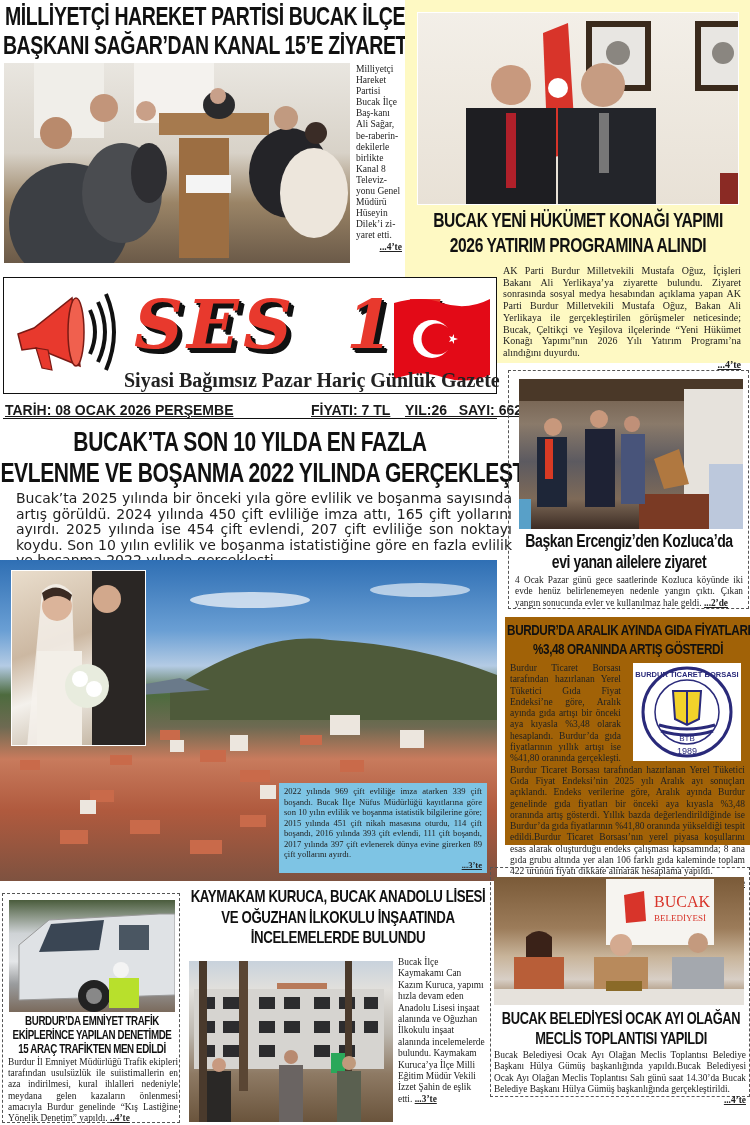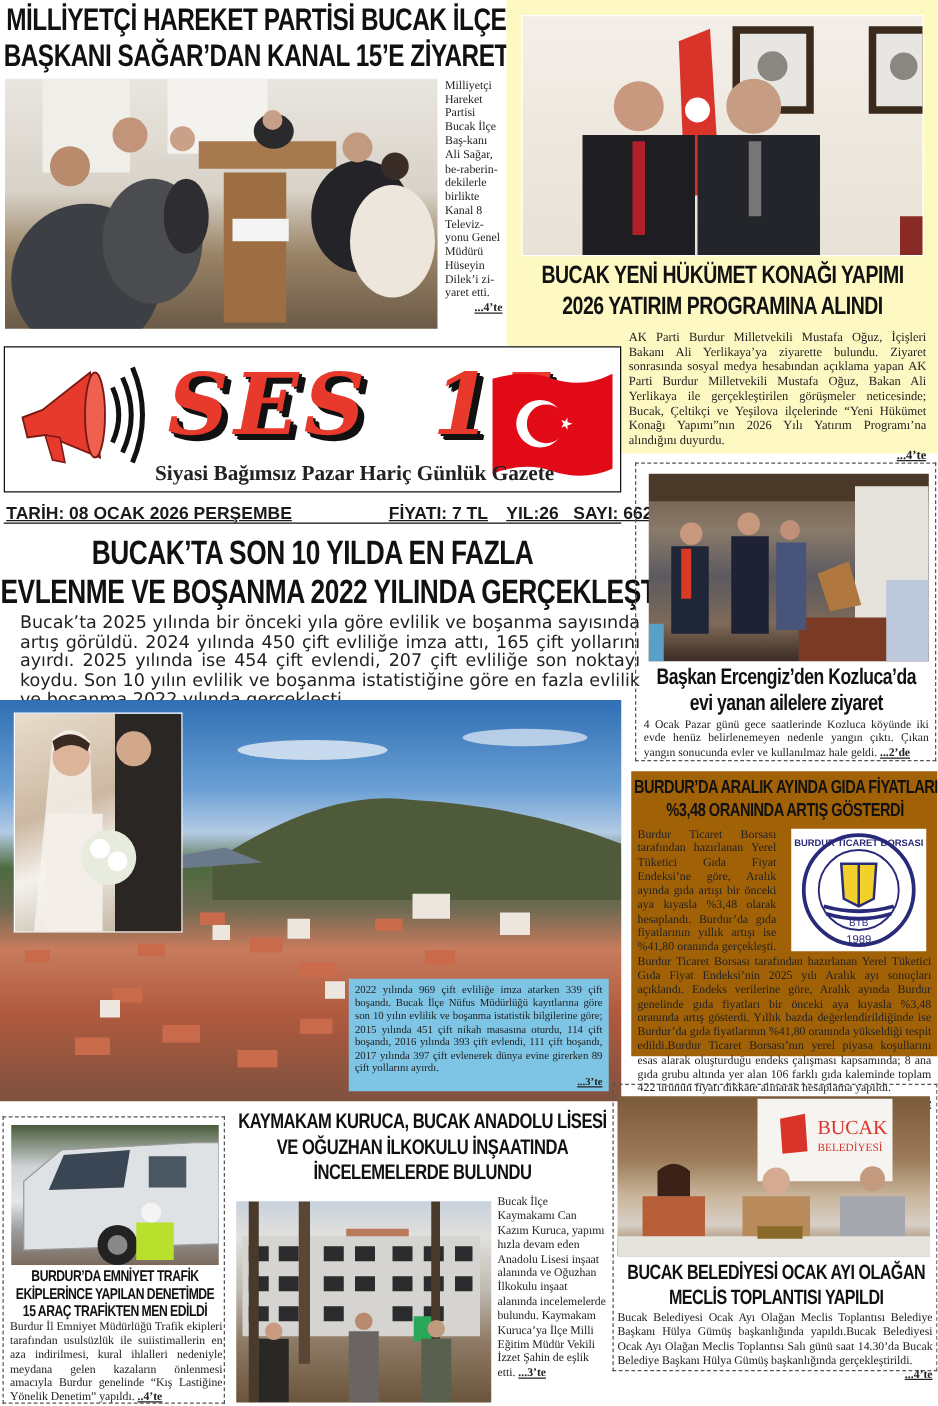--- a/index.html
+++ b/index.html
@@ -18,21 +18,21 @@
 #mhp-text{left:356px;top:64px;width:46px;font-size:9.5px;line-height:11.1px}
 
 #hk-box{left:405px;top:0;width:345px;height:363px;background:#fef9c3}
 #hk-photo{left:12px;top:12px;width:322px;height:193px;background:linear-gradient(180deg,#f3efe8,#e8e1d6);border:1px solid #fff}
 #hk-title{left:0;top:208px;width:345px}
 #hk-title .hl{font-size:20px;line-height:25px;width:430px;margin-left:-42px}
 #hk-text{left:98px;top:265px;width:238px;font-size:10px;line-height:11.7px}
 
 #mast{left:3px;top:277px;width:494px;height:117px;border:1.5px solid #111;background:#fff}
 #logo-ses{left:130px;top:6px;font-family:"DejaVu Serif",serif;font-weight:bold;font-size:68px;color:#e8392d;letter-spacing:4px;font-style:italic;text-shadow:2px 2px 0 #111,4px 4px 0 #111,5px 5px 0 #111}
-#logo-tag{left:120px;top:91px;font-family:"Liberation Serif",serif;font-weight:bold;font-size:17px;color:#222;white-space:nowrap}
+#logo-tag{left:120px;top:91px;font-family:"Liberation Serif",serif;font-weight:bold;font-size:20px;color:#222;white-space:nowrap}
 #meta-row{left:3px;top:400px;width:494px;height:19px;border-bottom:1.5px solid #111;font-family:"Liberation Sans",sans-serif;font-weight:bold;font-size:14px}
 #meta-row span{position:absolute;top:2px;text-decoration:underline;white-space:nowrap}
 
 #main-title{left:0;top:427px;width:500px}
 #main-title .hl{font-size:27px;line-height:31px;width:640px;margin-left:-70px}
 #main-lede{left:16px;top:491px;width:496px;font-family:"DejaVu Sans",sans-serif;font-size:14px;line-height:15.5px;text-align:justify;color:#222}
 #main-photo{left:0;top:560px;width:497px;height:321px;background:linear-gradient(180deg,#2f6fb4 0%,#6a9fd4 22%,#b4cbe4 33%,#4d6b3e 42%,#6e6a52 52%,#c87b5d 62%,#b05a3e 78%,#7e5240 100%)}
 #wed-photo{left:11px;top:570px;width:135px;height:176px;background:linear-gradient(160deg,#e9ddcc 0%,#ccb8a2 40%,#f4f1ec 62%,#b9a993 100%);border:1px solid #fff}
 #stat-box{left:279px;top:783px;width:208px;height:90px;background:#7ec4e4;padding:3px 5px;font-size:8.6px;line-height:10.5px}
 

